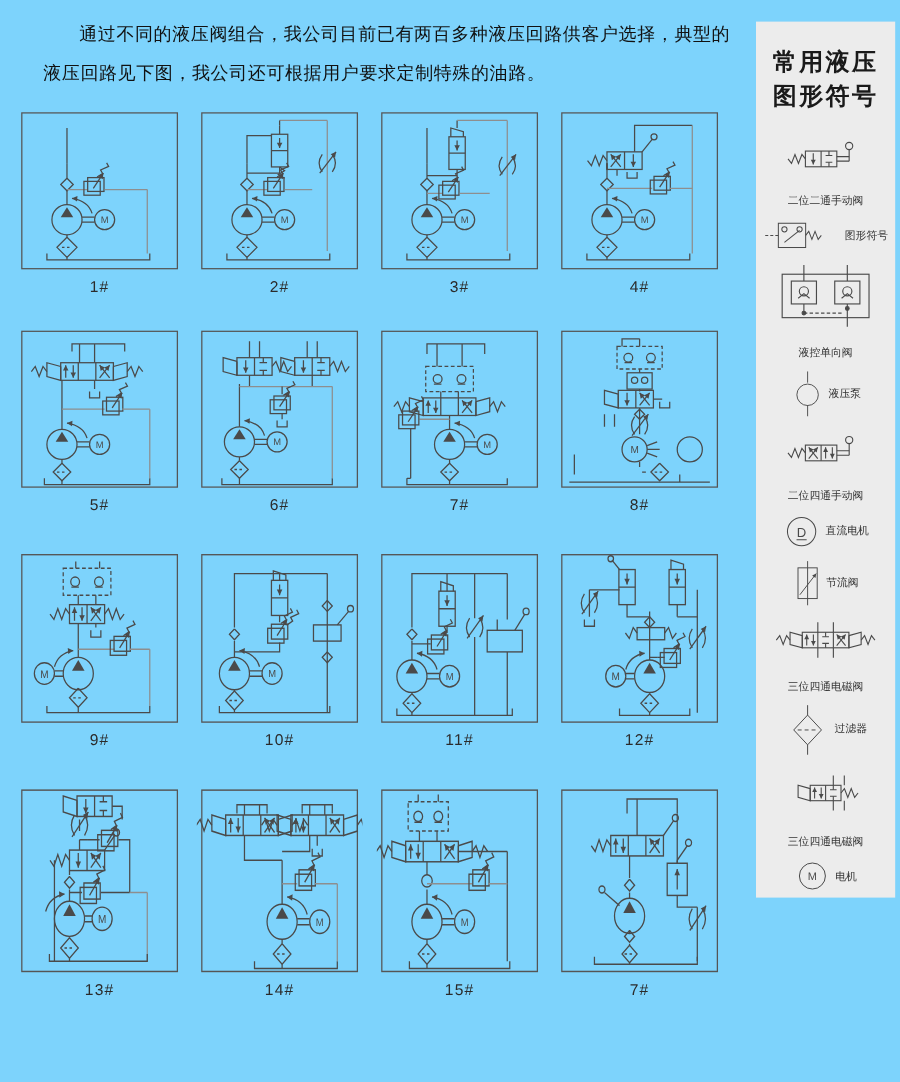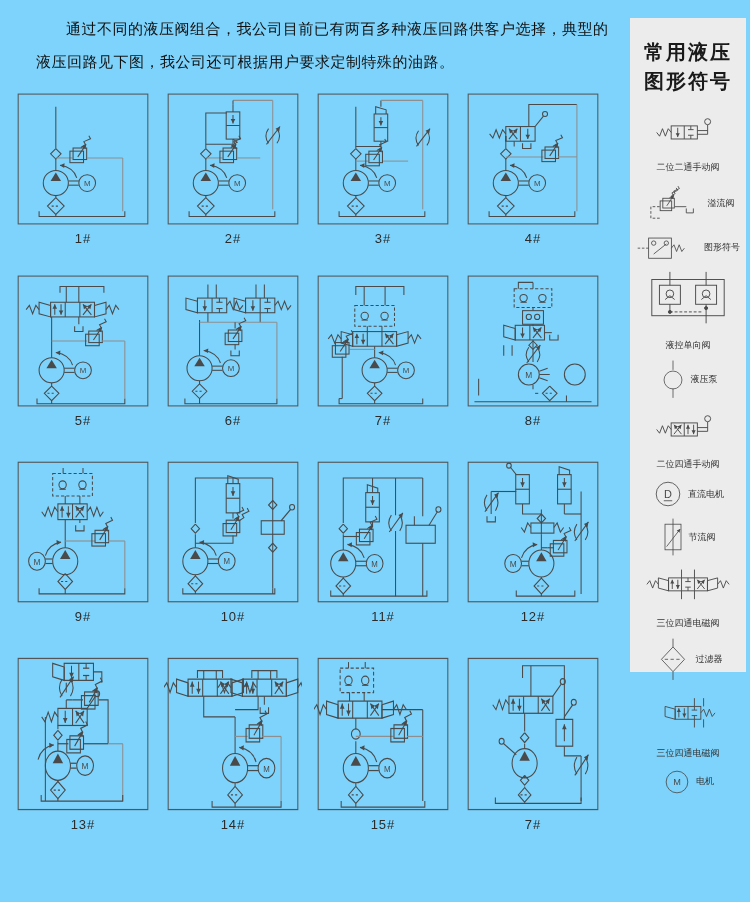--- a/index.html
+++ b/index.html
@@ -6,21 +6,21 @@
   .page{position:relative;width:750px;height:902px;background:#7dd3fc;overflow:hidden;
         font-family:"Liberation Sans","DejaVu Sans",sans-serif;}
   .intro{position:absolute;left:36px;top:12px;width:582px;margin:0;
          font-size:15px;line-height:33px;color:#111;text-indent:2em;letter-spacing:.5px;}
   .grid{position:absolute;left:8px;top:92px;width:600px;
         display:grid;grid-template-columns:repeat(4,150px);
         grid-template-rows:182px 186px 196px 178px;}
   .cell{display:flex;flex-direction:column;align-items:center;}
   .cell svg{display:block;}
   .cell .clabel{margin-top:5px;font-size:13px;color:#2b2b2b;letter-spacing:1px;}
-  .sidebar{position:absolute;left:630px;top:18px;width:116px;height:654px;
+  .sidebar{position:absolute;left:630px;top:18px;width:116px;height:730px;
            background:#ececec;box-sizing:border-box;padding:20px 0 4px 0;}
   .sb-title{margin:0 0 14px 0;text-align:center;font-size:20px;line-height:29px;
             font-weight:bold;color:#1a1a1a;letter-spacing:2px;}
   .sb-item{display:flex;align-items:center;justify-content:center;margin:7px 0;}
   .sb-item.below{flex-direction:column;}
   .sb-item.right{flex-direction:row;}
   .sb-label{font-size:9px;color:#333;white-space:nowrap;margin-top:14px;}
   .sb-item.right .sb-label{margin:0 0 0 4px;}
 </style>
 </head>
@@ -764,34 +764,20 @@
             <path d="M49,31 L49,27" fill="none" stroke="#4a4a4a" stroke-width="1"></path>
             <path d="M28,24 L24.9,20 L21.8,28 L18.7,20 L15.6,28 L12.5,24" fill="none" stroke="#4a4a4a" stroke-width="1"></path>
             <path d="M56,22 L67,22" fill="none" stroke="#4a4a4a" stroke-width="1"></path>
             <path d="M56,26 L67,26" fill="none" stroke="#4a4a4a" stroke-width="1"></path>
             <path d="M67,26 L67,16" fill="none" stroke="#4a4a4a" stroke-width="1"></path>
             <circle cx="67" cy="12.5" r="3.2" fill="none" stroke="#4a4a4a" stroke-width="1"></circle>
           </svg>
           <span class="sb-label">二位二通手动阀</span>
         </div>
         <div class="sb-item right">
-          <svg width="62" viewBox="0 0 70 50">
-            <rect x="20.5" y="22.5" width="13" height="11" fill="none" stroke="#4a4a4a" stroke-width="1"></rect>
-            <rect x="23.5" y="19.5" width="13" height="11" fill="none" stroke="#4a4a4a" stroke-width="1"></rect>
-            <path d="M28,28 L36,16" fill="none" stroke="#4a4a4a" stroke-width="1"></path>
-            <path d="M36,16 L35.50076982339729,20.71495166791445 L31.83974852831078,18.27427080452344 Z" fill="#4a4a4a" stroke="none"></path>
-            <path d="M31,19 L35.4,16.2 L33.8,13.4 L40.2,10.600000000000001 L38.6,7.800000000000001" fill="none" stroke="#4a4a4a" stroke-width="1"></path>
-            <path d="M33,17 L37.4,14.2 L35.8,11.4 L42.2,8.600000000000001 L40.6,5.800000000000001" fill="none" stroke="#4a4a4a" stroke-width="1"></path>
-            <path d="M20,29 L10,29 L10,42 L22,42" fill="none" stroke="#4a4a4a" stroke-width="1" stroke-dasharray="3,2"></path>
-            <path d="M37,29 L50,29" fill="none" stroke="#4a4a4a" stroke-width="1"></path>
-            <path d="M50,31 L50,36 L58,36 L58,31" fill="none" stroke="#4a4a4a" stroke-width="1"></path>
-          </svg>
-          <span class="sb-label">溢流阀</span>
-        </div>
-        <div class="sb-item right">
           <svg width="64" viewBox="0 0 76 36">
             <path d="M2,18 L15,18" fill="none" stroke="#4a4a4a" stroke-width="1" stroke-dasharray="3,2"></path>
             <rect x="15" y="6" width="27" height="24" fill="none" stroke="#4a4a4a" stroke-width="1"></rect>
             <circle cx="21" cy="12" r="2.6" fill="none" stroke="#4a4a4a" stroke-width="1"></circle>
             <circle cx="36" cy="12" r="2.6" fill="none" stroke="#4a4a4a" stroke-width="1"></circle>
             <path d="M21,25 L36,13" fill="none" stroke="#4a4a4a" stroke-width="1"></path>
             <path d="M42,18 L45.1,14 L48.2,22 L51.3,14 L54.4,22 L57.5,18" fill="none" stroke="#4a4a4a" stroke-width="1"></path>
           </svg>
           <span class="sb-label">图形符号</span>
         </div>

